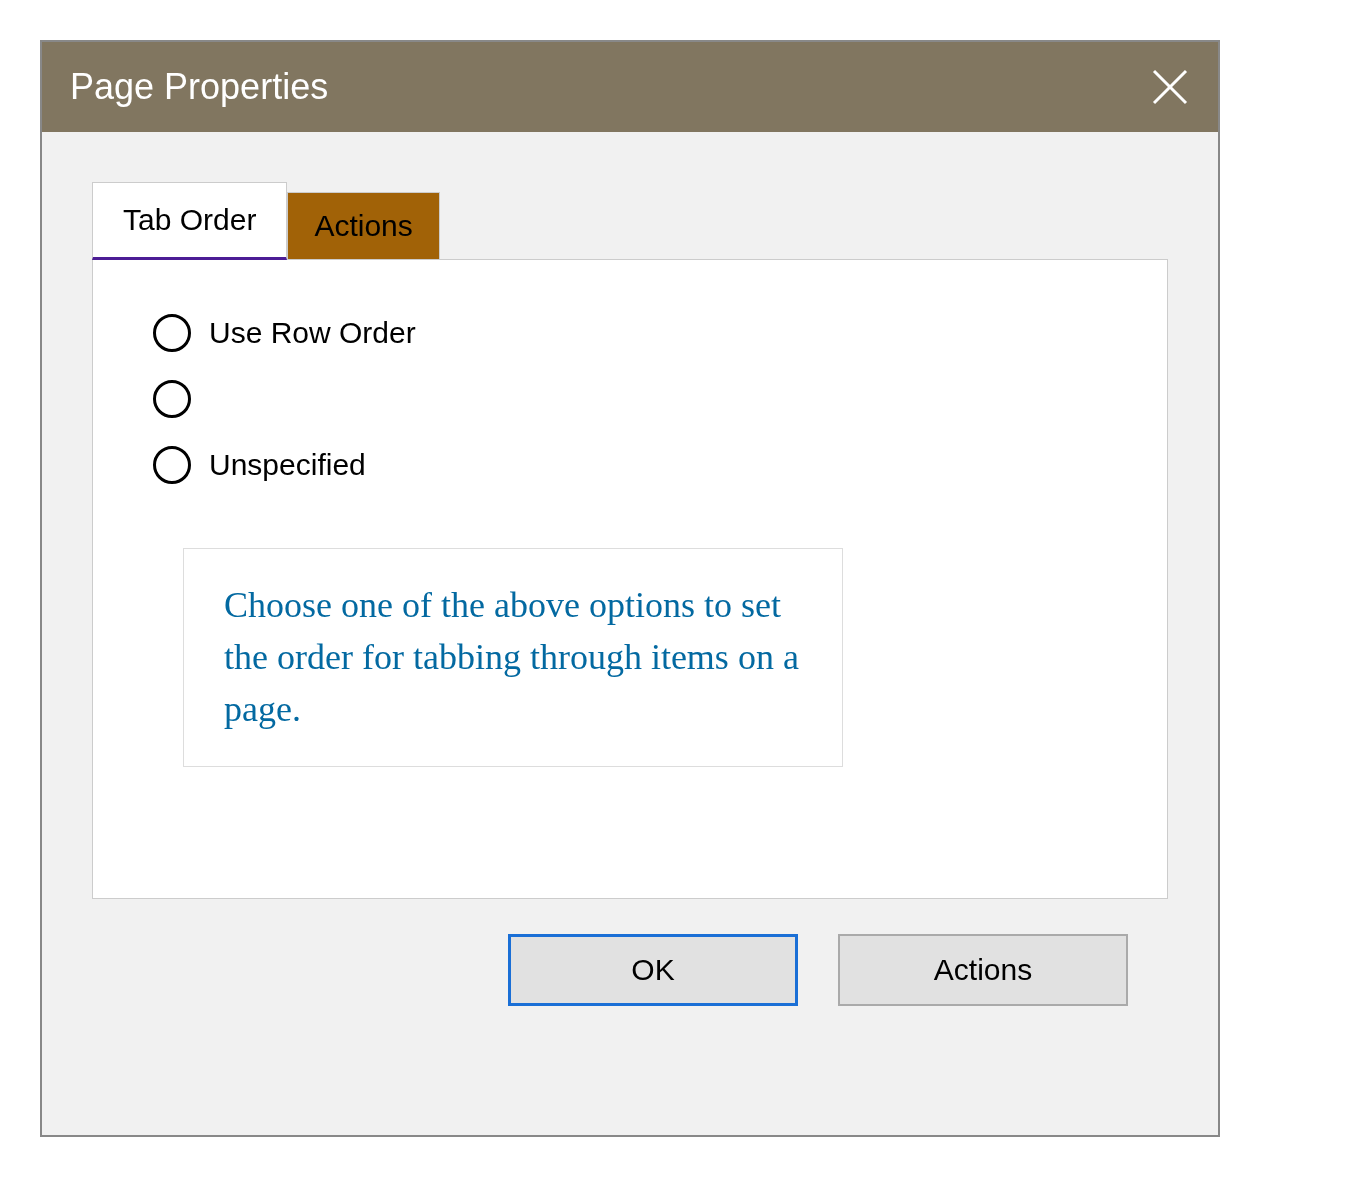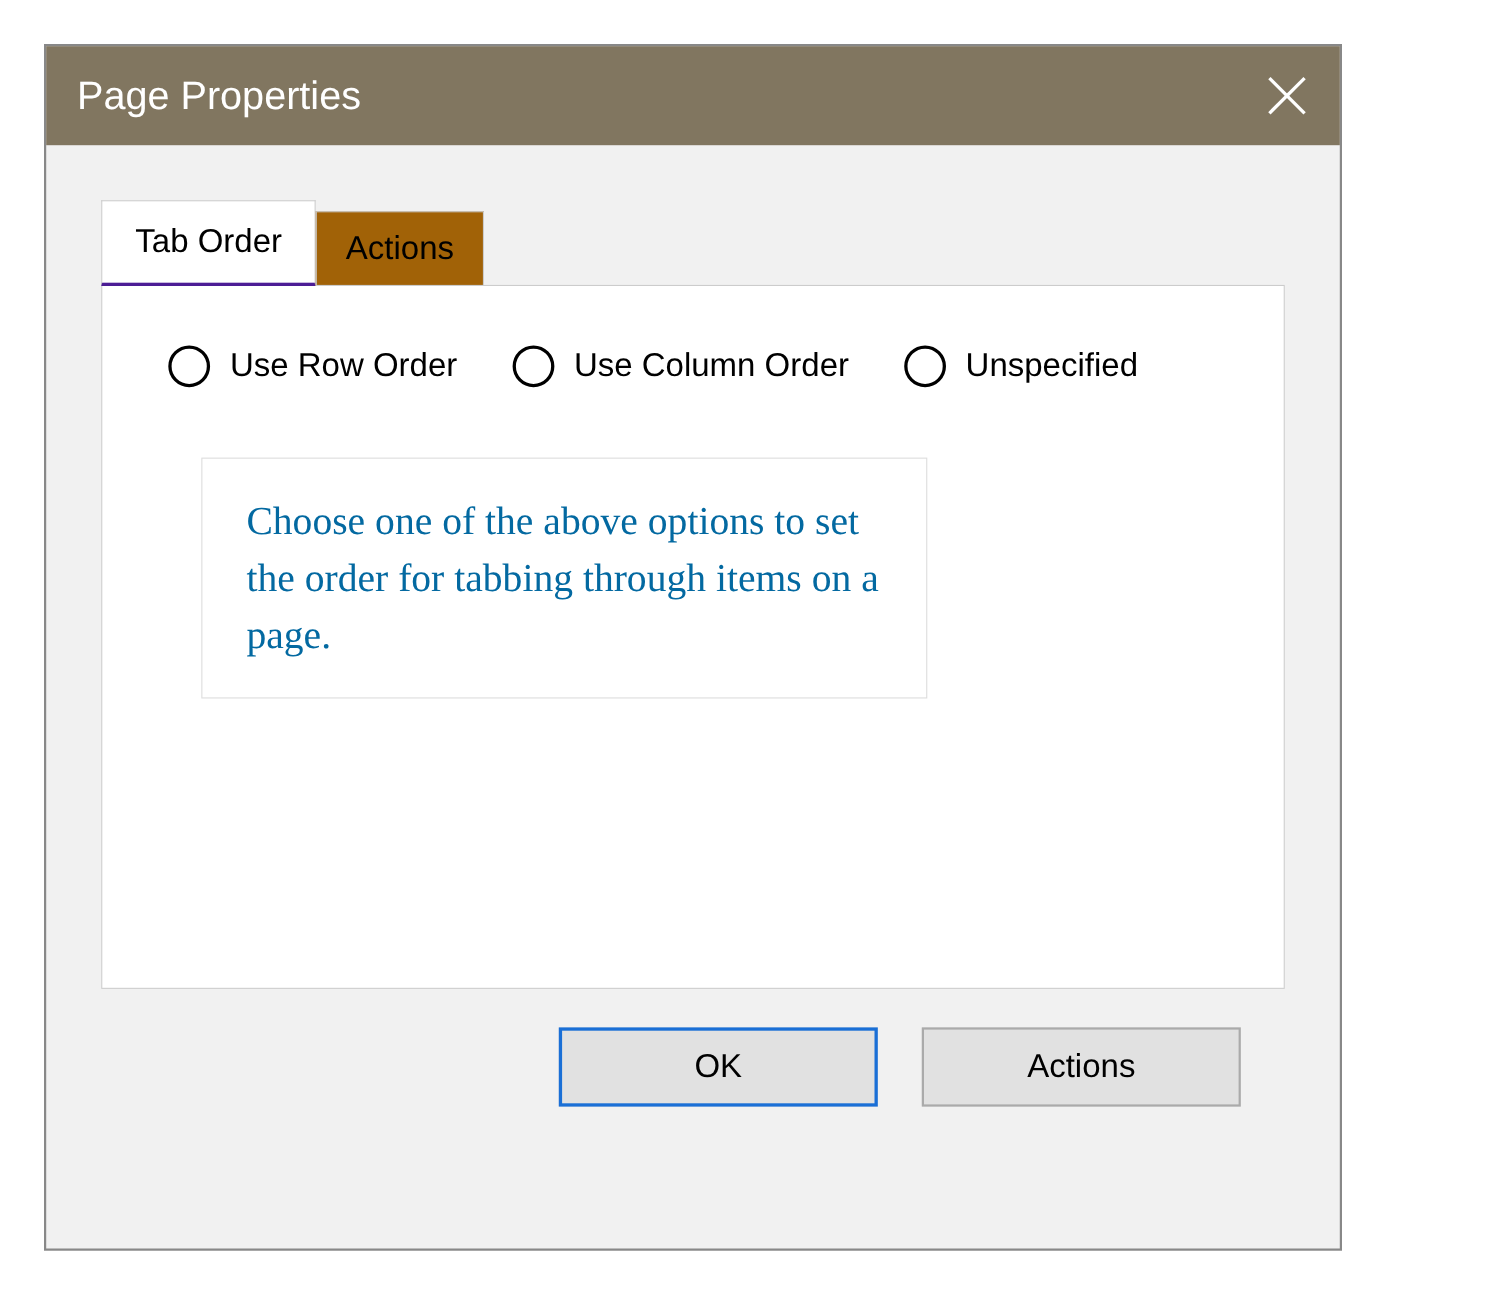--- a/index.html
+++ b/index.html
@@ -73,22 +73,23 @@
     font-size: 30px;
   }
   .tab-panel {
     border: 1px solid #ccc;
     background: #fff;
     padding: 40px 50px 60px 30px;
     min-height: 640px;
   }
   .radio-group {
     display: flex;
-    flex-direction: row;
+    flex-direction: column;
     margin-left: 0;
+    justify-content: flex-end;
   }
   .radio-row {
     display: flex;
     align-items: center;
     padding: 14px 20px 14px 30px;
     cursor: pointer;
   }
   .radio-row.highlight {
     background: #fbfa9a;
     width: 510px;
@@ -178,21 +179,20 @@
     <div class="tab-panel">
       <div class="radio-group">
 
         <div class="radio-row">
           <div class="radio-outer"></div>
           <span class="radio-label">Use Row Order</span>
         </div>
 
         <div class="radio-row">
           <div class="radio-outer"></div>
-          <span class="radio-label">Use Column Order</span>
         </div>
 
 
         <div class="radio-row">
           <div class="radio-outer"></div>
           <span class="radio-label">Unspecified</span>
         </div>
 
       </div>
 

